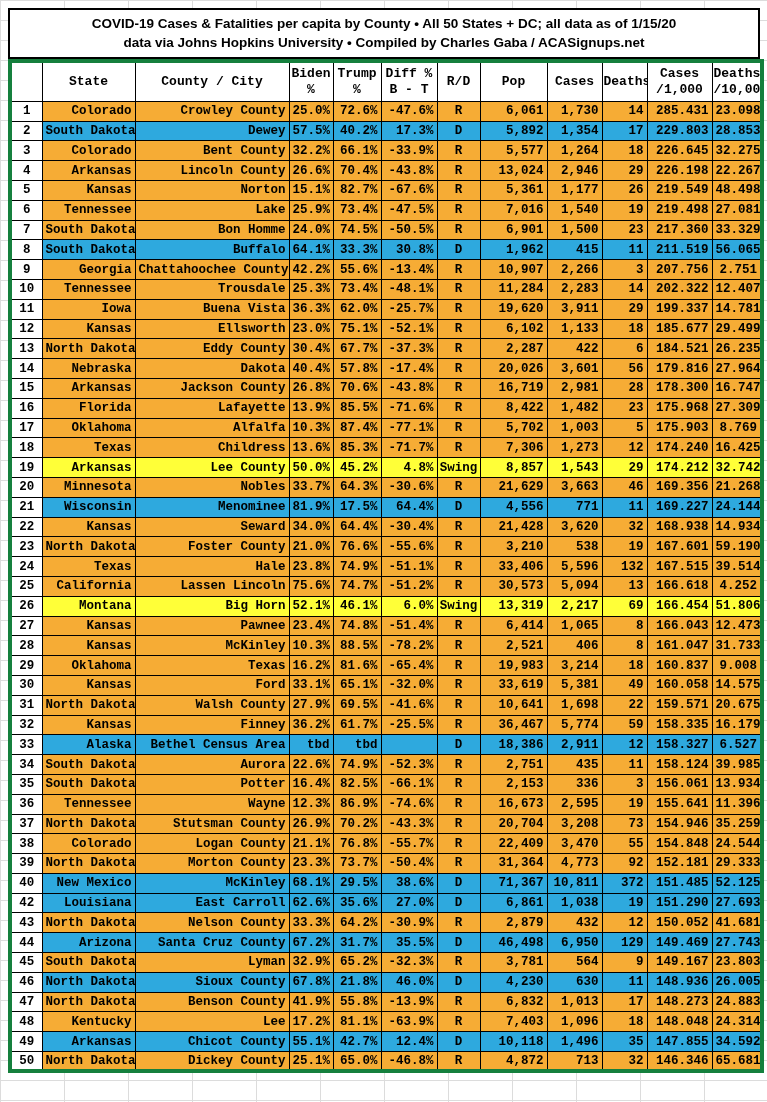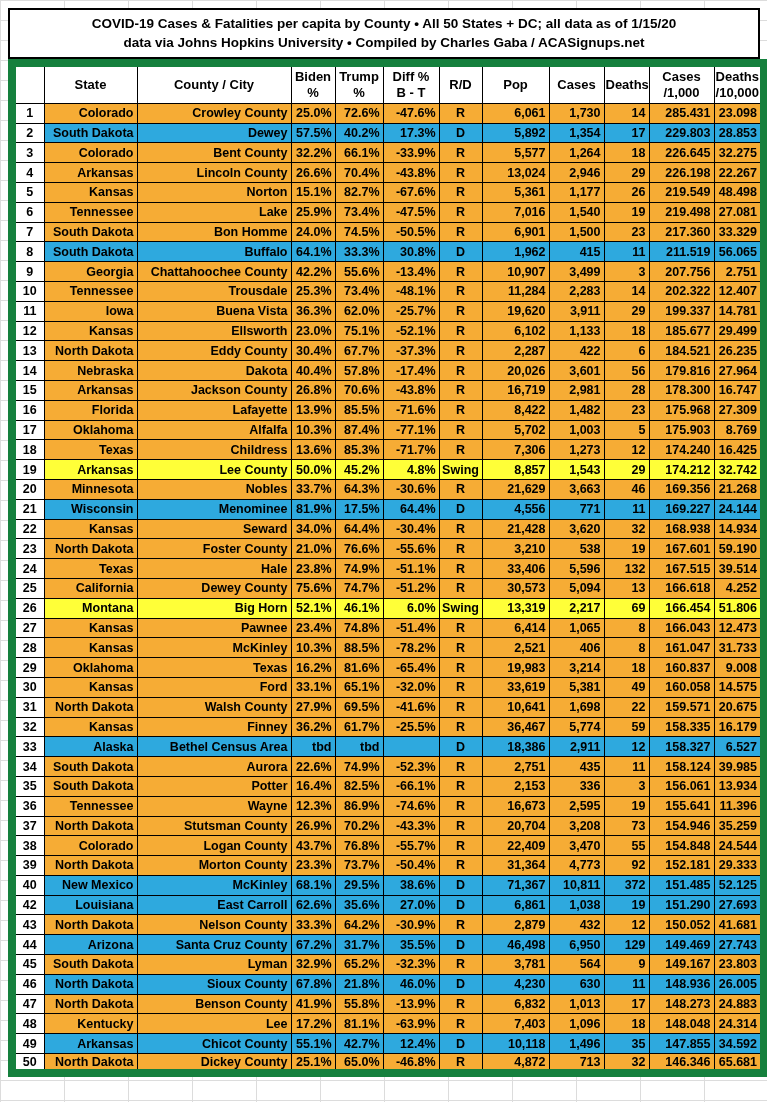--- a/index.html
+++ b/index.html
@@ -29,22 +29,23 @@
     text-align: center;
     font-weight: bold;
     font-size: 13.5px;
     line-height: 1.42;
     color: #000;
   }
   table {
     width: 752px;
     border-collapse: collapse;
     table-layout: fixed;
-    border: 8px solid #15803d;
+    border: 4px solid #15803d;
     background: #fff;
+    font-family: Liberation Mono, monospace;
   }
   th, td {
     border: 1px solid #000;
     color: #000;
     font-weight: bold;
     overflow: hidden;
   }
   th {
     height: 40px;
     font-size: 13px;
@@ -229,21 +230,21 @@
         </tr>
         <tr class="row-r">
           <td class="rownum">9</td>
           <td class="right">Georgia</td>
           <td class="right">Chattahoochee County</td>
           <td class="right">42.2%</td>
           <td class="right">55.6%</td>
           <td class="right">-13.4%</td>
           <td class="center">R</td>
           <td class="right">10,907</td>
-          <td class="right">3,499</td>
+          <td class="right">2,266</td>
           <td class="right">3</td>
           <td class="right">207.756</td>
           <td class="right">2.751</td>
         </tr>
         <tr class="row-r">
           <td class="rownum">10</td>
           <td class="right">Tennessee</td>
           <td class="right">Trousdale</td>
           <td class="right">25.3%</td>
           <td class="right">73.4%</td>
@@ -447,21 +448,21 @@
           <td class="center">R</td>
           <td class="right">33,406</td>
           <td class="right">5,596</td>
           <td class="right">132</td>
           <td class="right">167.515</td>
           <td class="right">39.514</td>
         </tr>
         <tr class="row-r">
           <td class="rownum">25</td>
           <td class="right">California</td>
-          <td class="right">Dewey County</td>
+          <td class="right">Lassen Lincoln</td>
           <td class="right">75.6%</td>
           <td class="right">74.7%</td>
           <td class="right">-51.2%</td>
           <td class="center">R</td>
           <td class="right">30,573</td>
           <td class="right">5,094</td>
           <td class="right">13</td>
           <td class="right">166.618</td>
           <td class="right">4.252</td>
         </tr>
@@ -630,21 +631,21 @@
           <td class="right">20,704</td>
           <td class="right">3,208</td>
           <td class="right">73</td>
           <td class="right">154.946</td>
           <td class="right">35.259</td>
         </tr>
         <tr class="row-r">
           <td class="rownum">38</td>
           <td class="right">Colorado</td>
           <td class="right">Logan County</td>
-          <td class="right">43.7%</td>
+          <td class="right">21.1%</td>
           <td class="right">76.8%</td>
           <td class="right">-55.7%</td>
           <td class="center">R</td>
           <td class="right">22,409</td>
           <td class="right">3,470</td>
           <td class="right">55</td>
           <td class="right">154.848</td>
           <td class="right">24.544</td>
         </tr>
         <tr class="row-r">

